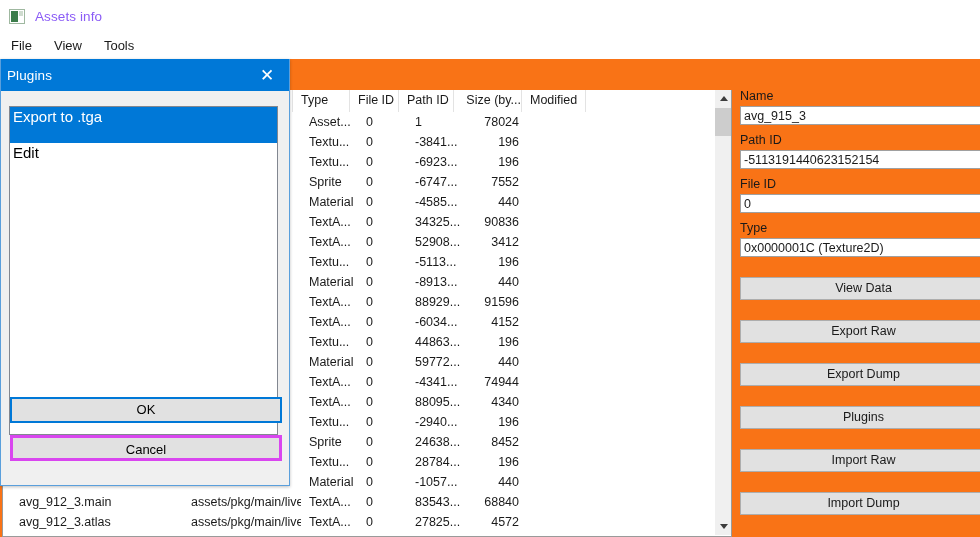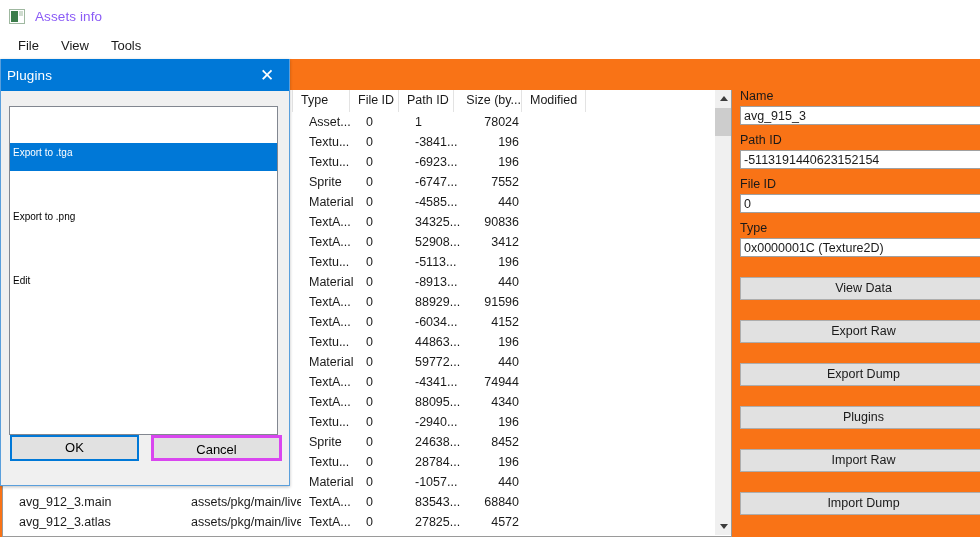--- a/index.html
+++ b/index.html
@@ -71,21 +71,21 @@
     display: flex;
     align-items: center;
     box-sizing: border-box;
   }
   .menu-item {
     padding: 3px 11px 4px 11px;
     font-size: 13px;
     color: #1a1a1a;
     cursor: default;
   }
-  .menu-item:first-child { margin-left: 7px; }
+  .menu-item:first-child { margin-left: 0; }
 
   
   .content {
     position: absolute;
     left: 0; top: 59px;
     width: 980px; height: 478px;
     background: #f97316;
   }
 
   
@@ -265,43 +265,43 @@
   .dlg-list {
     position: absolute;
     left: 8px; top: 47px;
     width: 269px; height: 329px;
     background: #ffffff;
     border: 1px solid #828790;
     box-sizing: border-box;
     overflow: hidden;
   }
   .list-item {
-    height: 28px;
+    height: 36px;
     line-height: 19px;
-    font-size: 10px;
+    font-size: 15px;
     color: #000000;
     padding-left: 3px;
     box-sizing: border-box;
     cursor: default;
     white-space: nowrap;
-    margin-top: 36px;
   }
   .list-item.selected {
     background: #0078d7;
     color: #ffffff;
   }
 
   .dlg-buttons {
     position: absolute;
     left: 0; bottom: 24px;
     width: 290px;
     display: flex;
     gap: 12px;
     padding: 0 9px;
     box-sizing: border-box;
+    flex-direction: column;
   }
   .dlg-btn {
     flex: 1 1 0;
     height: 26px;
     line-height: 24px;
     text-align: center;
     font-size: 13px;
     color: #000000;
     background: #e1e1e1;
     border: 3px solid #d946ef;
@@ -594,21 +594,20 @@
   </div>
 
   <div class="dialog">
     <div class="dlg-titlebar">
       <div class="dlg-title">Plugins</div>
       <div class="dlg-close">✕</div>
     </div>
 
     <div class="dlg-list" id="plugin-list">
         <div class="list-item selected">Export to .tga</div>
-        <div class="list-item">Export to .png</div>
         <div class="list-item">Edit</div>
       </div>
 
     <div class="dlg-buttons">
       <div class="dlg-btn default">OK</div>
       <div class="dlg-btn">Cancel</div>
     </div>
   </div>
 
 </div>

